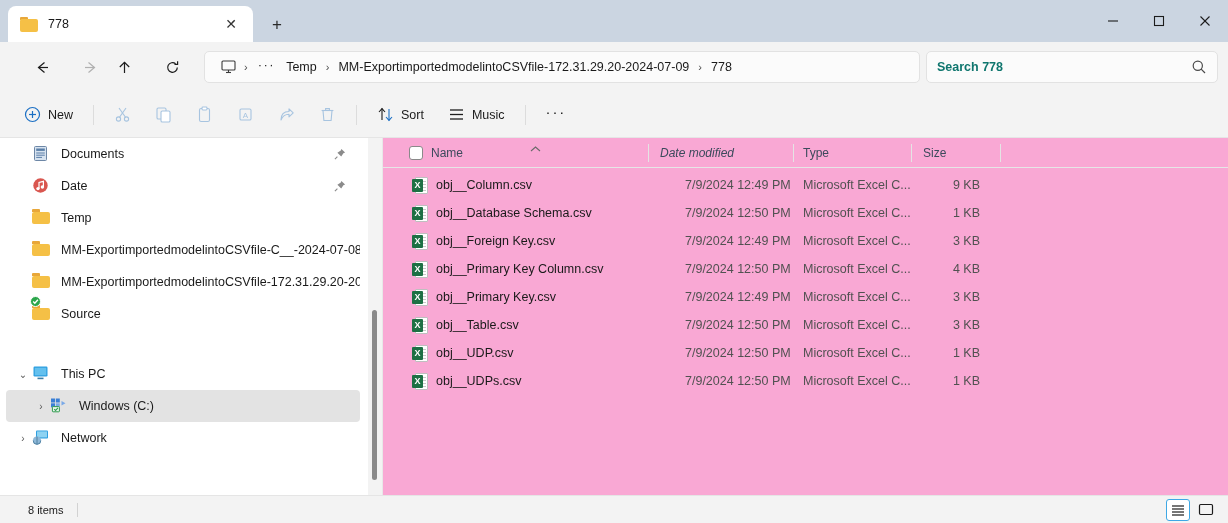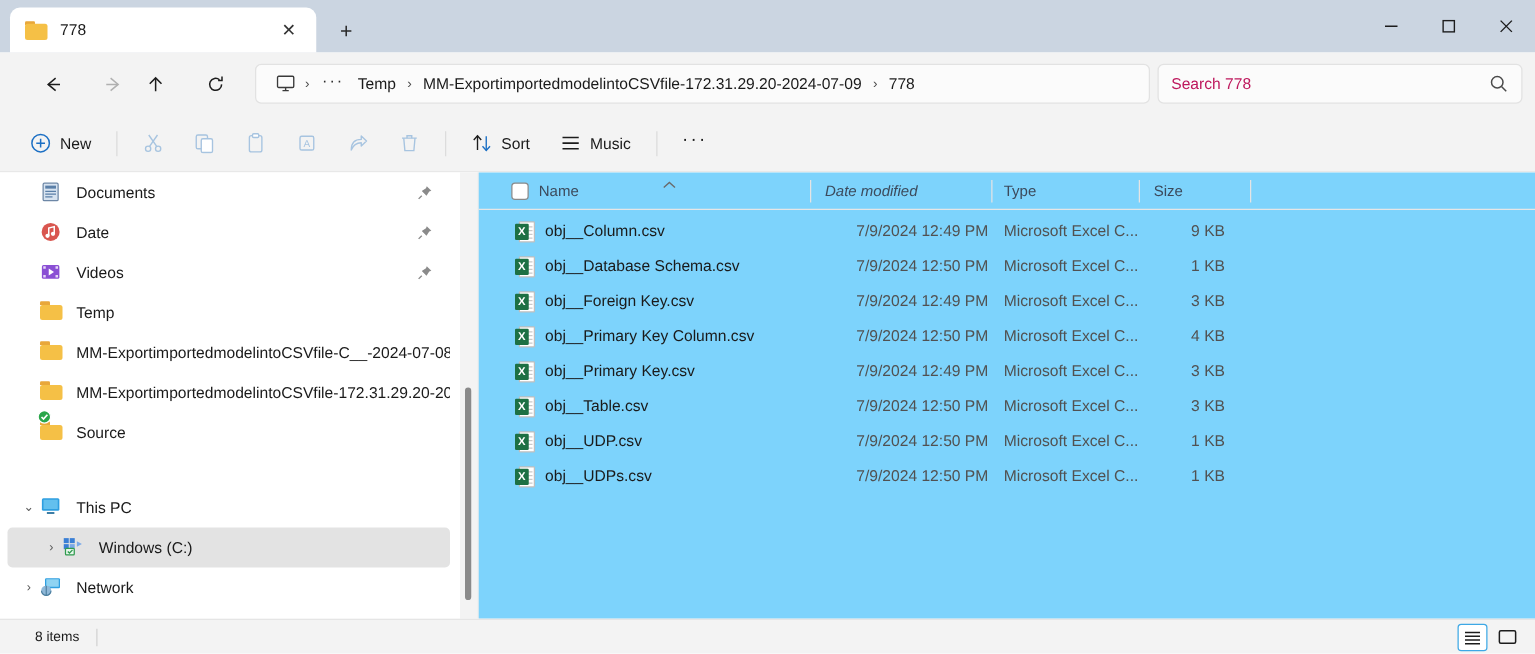--- a/index.html
+++ b/index.html
@@ -78,21 +78,21 @@
   .crumb-sep { font-size: 11px; color: #4a4a4a; padding: 0 4px; }
   .crumb-pc { width: 20px; height: 18px; display: flex; align-items: center; justify-content: center; margin-left: 5px; margin-right: 2px; }
   .crumb-dots { font-size: 13px; color: #2a2a2a; letter-spacing: 1.5px; padding: 0 6px 6px 6px; }
 
   .searchbox {
     position: absolute; right: 10px; top: 50%; transform: translateY(-50%);
     width: 292px; height: 32px;
     background: #fbfbfb; border: 1px solid #e2e2e2; border-radius: 5px;
     display: flex; align-items: center; padding: 0 10px;
   }
-  .search-placeholder { font-size: 12.5px; color: #be185d; flex: 1 1 auto; }
+  .search-placeholder { font-size: 12.5px; color: #0f766e; flex: 1 1 auto; font-weight: bold; }
   .search-icon { width: 16px; height: 16px; flex: 0 0 auto; }
 
   
   .cmdbar {
     position: absolute; left: 0; top: 92px;
     width: 1228px; height: 46px;
     background: #f3f3f3;
     border-bottom: 1px solid #e5e5e5;
     display: flex; align-items: center;
   }
@@ -139,21 +139,21 @@
     position: absolute; left: -2px; bottom: -2px; width: 11px; height: 11px;
     border-radius: 50%; background: #2aa64a; border: 1px solid #ffffff;
     display: flex; align-items: center; justify-content: center;
   }
 
   .sb-scrollbar { position: absolute; left: 368px; top: 0; width: 14px; height: 357px; background: #f3f3f3; }
   .sb-thumb { position: absolute; left: 4px; top: 172px; width: 5px; height: 170px; background: #8a8a8a; border-radius: 3px; }
   .split-line { position: absolute; left: 382px; top: 0; width: 1px; height: 357px; background: #e8e8e8; }
 
   
-  .filepane { position: absolute; left: 383px; top: 0; width: 845px; height: 357px; background: #7dd3fc; }
+  .filepane { position: absolute; left: 383px; top: 0; width: 845px; height: 357px; background: #f9a8d4; }
   .colhead {
     position: relative; height: 30px; width: 845px;
     border-bottom: 1px solid #e6e6e6;
     display: flex; align-items: center;
   }
   .colhead .ch { font-size: 12px; color: #3c4a5c; position: absolute; top: 50%; transform: translateY(-50%); }
   .ch-divider { position: absolute; top: 6px; width: 1px; height: 18px; background: #e4e4e4; }
   .hdr-check {
     position: absolute; left: 26px; top: 50%; transform: translateY(-50%);
     width: 14px; height: 14px; border: 1px solid #8a8a8a; border-radius: 3px; background: #fff;
@@ -392,35 +392,20 @@
               </svg></span>
           </div>
           <div class="nav-item">
             <span class="nav-icon"><svg width="17" height="17" viewBox="0 0 17 17">
                 <circle cx="8.5" cy="8.5" r="7.2" fill="#d9564f"></circle>
                 <path d="M7 11.6 L7 5.4 L11.4 4.3 L11.4 10" fill="none" stroke="#fff" stroke-width="1.2"></path>
                 <circle cx="6" cy="11.6" r="1.7" fill="#fff"></circle>
                 <circle cx="10.4" cy="10" r="1.7" fill="#fff"></circle>
               </svg></span>
             <span class="nav-label">Date</span>
-            <span class="pin"><svg width="12" height="12" viewBox="0 0 12 12">
-                <path d="M7.4 0.9 L11.1 4.6 L9.4 5.2 L7.2 8.6 L3.4 4.8 L6.8 2.6 Z" fill="#8b8b8b"></path>
-                <line x1="3.4" y1="8.6" x2="0.9" y2="11.1" stroke="#8b8b8b" stroke-width="1.1"></line>
-              </svg></span>
-          </div>
-          <div class="nav-item">
-            <span class="nav-icon"><svg width="17" height="17" viewBox="0 0 17 17">
-                <rect x="1.5" y="3" width="14" height="11" rx="1.3" fill="#8a4fd4"></rect>
-                <rect x="2.6" y="4" width="2" height="2" fill="#e6d6f7"></rect>
-                <rect x="2.6" y="11" width="2" height="2" fill="#e6d6f7"></rect>
-                <rect x="12.4" y="4" width="2" height="2" fill="#e6d6f7"></rect>
-                <rect x="12.4" y="11" width="2" height="2" fill="#e6d6f7"></rect>
-                <path d="M7 5.7 L11.2 8.5 L7 11.3 Z" fill="#ffffff"></path>
-              </svg></span>
-            <span class="nav-label">Videos</span>
             <span class="pin"><svg width="12" height="12" viewBox="0 0 12 12">
                 <path d="M7.4 0.9 L11.1 4.6 L9.4 5.2 L7.2 8.6 L3.4 4.8 L6.8 2.6 Z" fill="#8b8b8b"></path>
                 <line x1="3.4" y1="8.6" x2="0.9" y2="11.1" stroke="#8b8b8b" stroke-width="1.1"></line>
               </svg></span>
           </div>
           <div class="nav-item">
             <span class="nav-icon"><span class="folder-ico"><span class="ftab"></span><span class="fbody"></span></span></span>
             <span class="nav-label">Temp</span>
           </div>
           <div class="nav-item">

